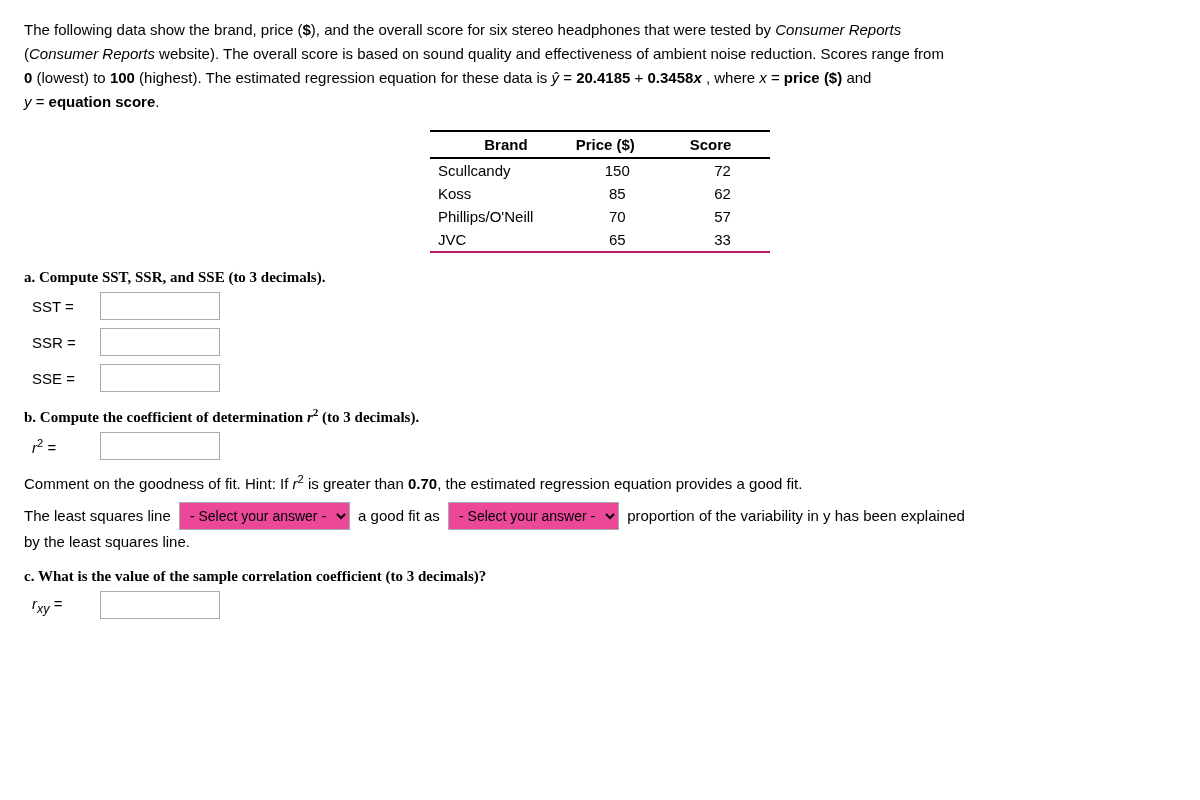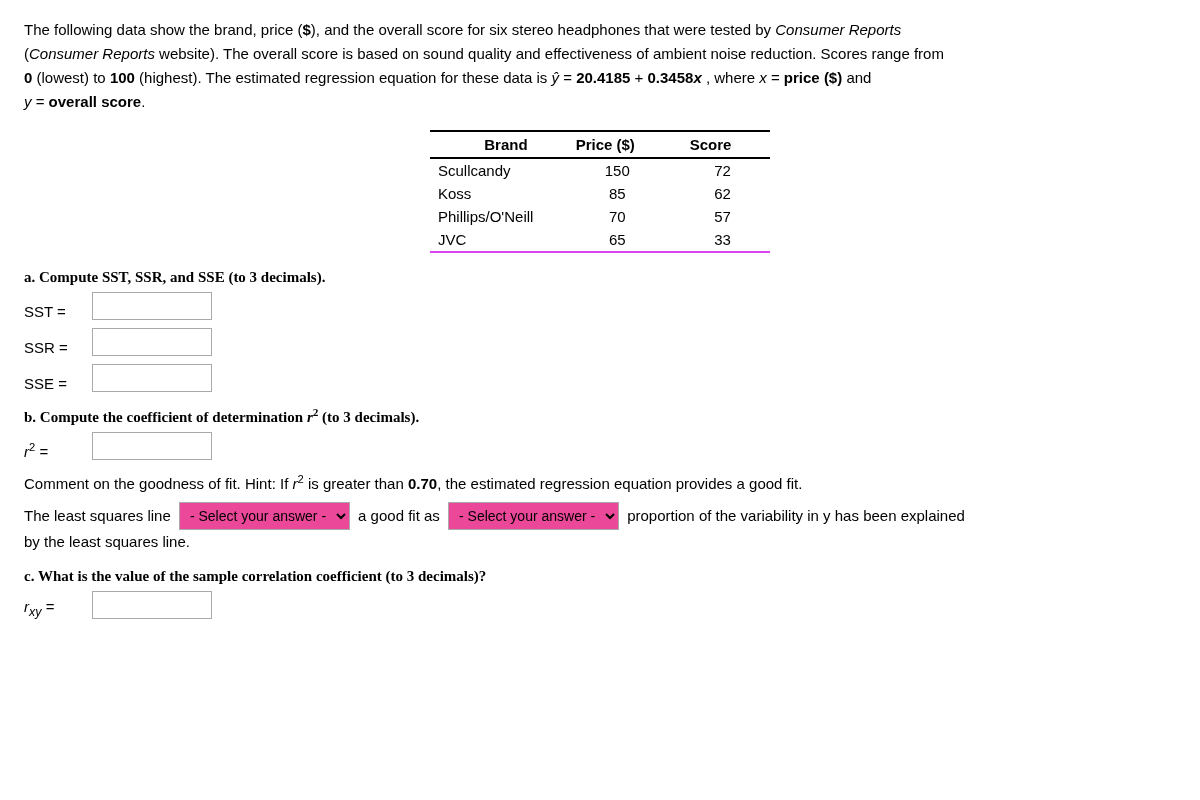--- a/index.html
+++ b/index.html
@@ -34,27 +34,28 @@
       text-align: center;
     }
     table.data-table td {
       padding: 3px 8px;
       text-align: left;
     }
     table.data-table td:not(:first-child) {
       text-align: center;
     }
     table.data-table tbody tr:last-child td {
-      border-bottom: 2px solid #d946ef;
+      border-bottom: 2px solid #be185d;
     }
     .input-row {
       display: flex;
-      align-items: flex-end;
+      align-items: center;
       margin-bottom: 8px;
       gap: 8px;
+      margin-left: 8px;
     }
     .input-label {
       font-size: 15px;
       min-width: 60px;
     }
     .answer-input {
       border: 1px solid #aaa;
       width: 120px;
       height: 28px;
       padding: 2px 6px;
@@ -93,21 +94,21 @@
     }
   </style>
 </head>
 <body>
 
 <div>
   <p class="intro-text">
     The following data show the brand, price (<strong>$</strong>), and the overall score for six stereo headphones that were tested by <em>Consumer Reports</em><br>
     (<em>Consumer Reports</em> website). The overall score is based on sound quality and effectiveness of ambient noise reduction. Scores range from<br>
     <strong>0</strong> (lowest) to <strong>100</strong> (highest). The estimated regression equation for these data is <span class="equation">ŷ</span> = <strong>20.4185</strong> + <strong>0.3458<span class="equation">x</span></strong> , where <span class="equation">x</span> = <strong>price ($)</strong> and<br>
-    <span class="equation">y</span> = <strong>overall score</strong>.
+    <span class="equation">y</span> = <strong>equation score</strong>.
   </p>
 </div>
 
 <table class="data-table">
   <thead>
     <tr>
       <th>Brand</th>
       <th>Price ($)</th>
       <th>Score</th>
     </tr>

